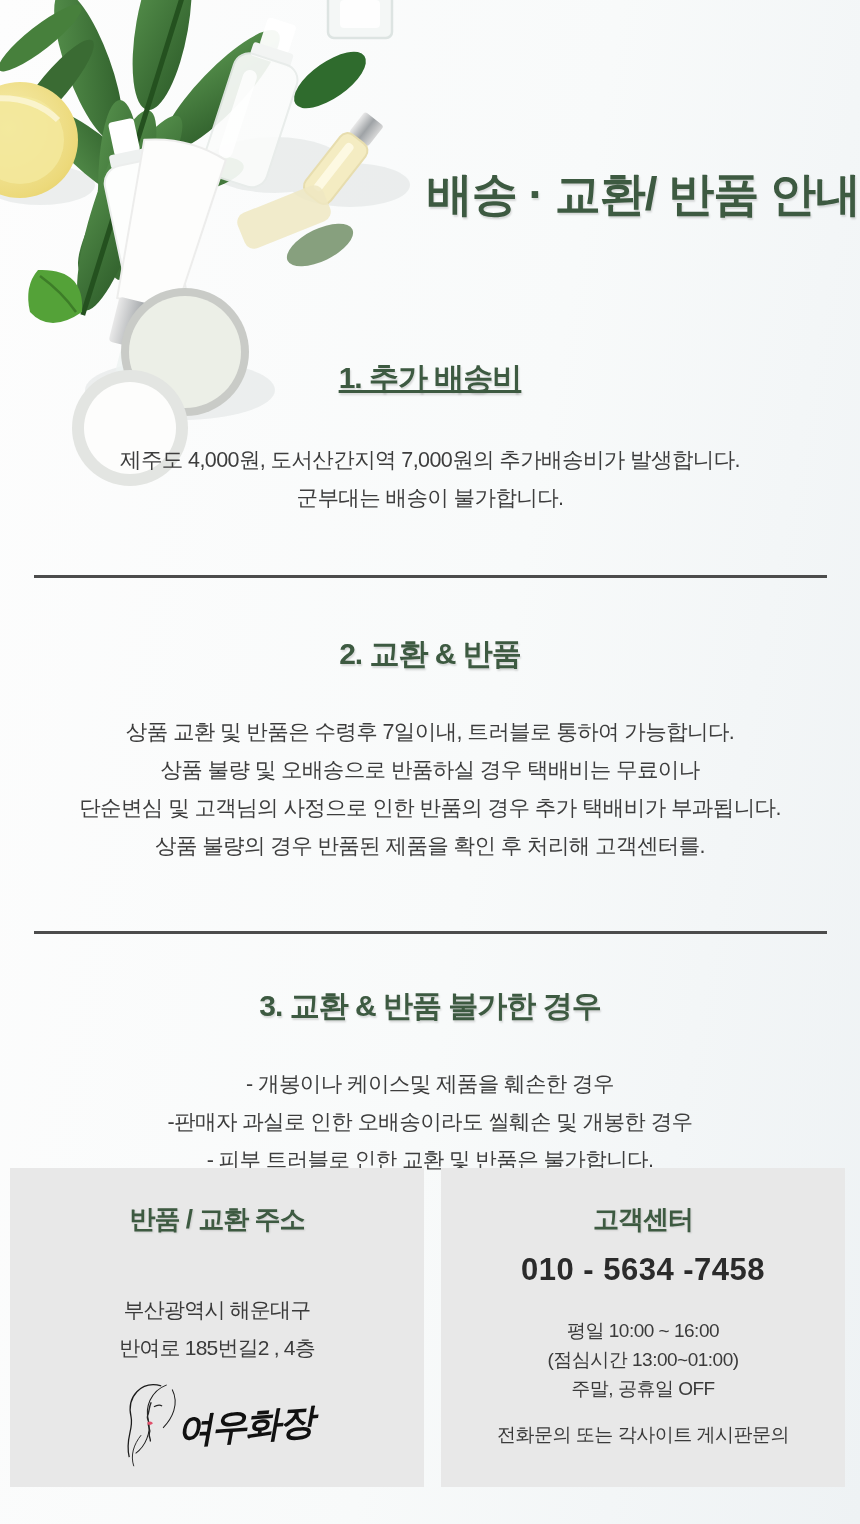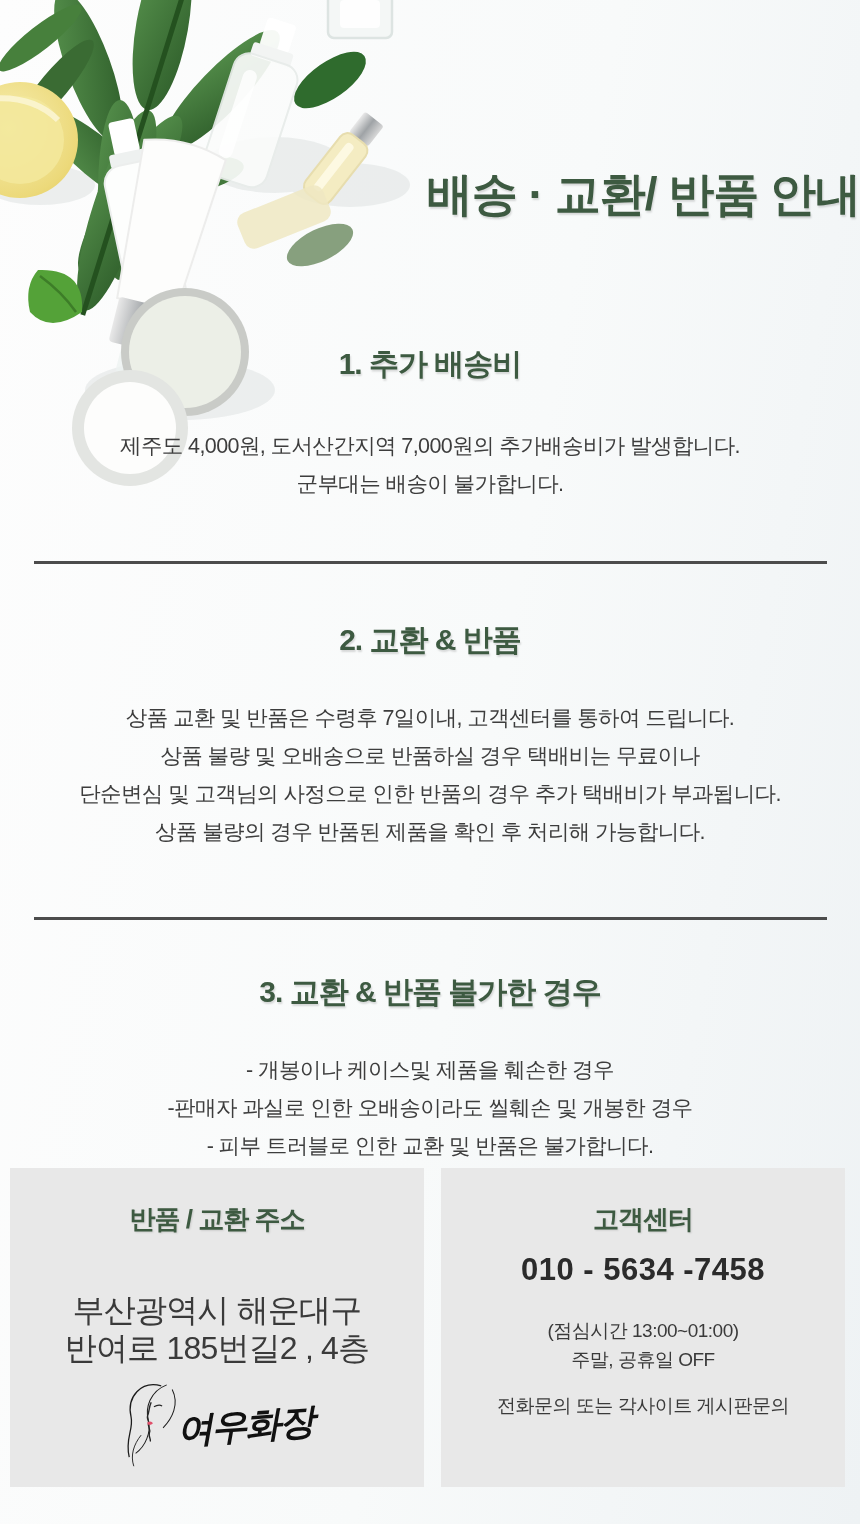--- a/index.html
+++ b/index.html
@@ -48,21 +48,21 @@
     color: #3d5a41;
     text-shadow: 1px 2px 2px rgba(0,0,0,0.14);
   }
   .section-body {
     margin-top: 38px;
     font-size: 21.5px;
     letter-spacing: -0.6px;
     color: #3d3d3d;
   }
   .section-body .line { line-height: 38px; }
-  #section-1 .section-heading { margin-top: 4px; }
+  #section-1 .section-heading { margin-top: 18px; text-decoration: underline; }
   #section-1 .section-body { margin-top: 42px; }
   #section-2 .section-heading { margin-top: 56px; }
   #section-3 .section-heading { margin-top: 52px; }
   .divider {
     border: 0;
     height: 3px;
     width: 793px;
     margin: 0 auto;
     background: #4c4c4c;
   }
@@ -88,21 +88,21 @@
   .box-heading {
     margin-top: 34px;
     font-size: 26px;
     font-weight: 800;
     letter-spacing: -1px;
     color: #3d5a41;
     text-shadow: 1px 1px 2px rgba(0,0,0,0.12);
   }
   .address {
     margin-top: 54px;
-    font-size: 32px;
+    font-size: 21px;
     letter-spacing: -0.8px;
     color: #3a3a3a;
   }
   .address .line { line-height: 38px; }
   .brand-logo {
     margin-top: 12px;
     display: flex;
     align-items: center;
     justify-content: center;
   }
@@ -251,24 +251,24 @@
       <div class="line">제주도 4,000원, 도서산간지역 7,000원의 추가배송비가 발생합니다.</div>
       <div class="line">군부대는 배송이 불가합니다.</div>
     </div>
   </section>
 
   <hr class="divider" id="divider-1">
 
   <section class="info-section" id="section-2">
     <h2 class="section-heading">2. 교환 &amp; 반품</h2>
     <div class="section-body">
-      <div class="line">상품 교환 및 반품은 수령후 7일이내, 고객센터를 통하여 드립니다.</div>
+      <div class="line">상품 교환 및 반품은 수령후 7일이내, 트러블로 통하여 가능합니다.</div>
       <div class="line">상품 불량 및 오배송으로 반품하실 경우 택배비는 무료이나</div>
       <div class="line">단순변심 및 고객님의 사정으로 인한 반품의 경우 추가 택배비가 부과됩니다.</div>
-      <div class="line">상품 불량의 경우 반품된 제품을 확인 후 처리해 가능합니다.</div>
+      <div class="line">상품 불량의 경우 반품된 제품을 확인 후 처리해 고객센터를.</div>
     </div>
   </section>
 
   <hr class="divider" id="divider-2">
 
   <section class="info-section" id="section-3">
     <h2 class="section-heading">3. 교환 &amp; 반품 불가한 경우</h2>
     <div class="section-body">
       <div class="line">- 개봉이나 케이스및 제품을 훼손한 경우</div>
       <div class="line">-판매자 과실로 인한 오배송이라도 씰훼손 및 개봉한 경우</div>
@@ -295,20 +295,21 @@
           <path d="M36 29 q 5 -3 9 -1" fill="none" stroke="#262626" stroke-width="1.2"></path>
         </svg>
         <span class="brand-logo-text">여우화장</span>
       </div>
     </div>
 
     <div class="info-box box-right">
       <h3 class="box-heading">고객센터</h3>
       <div class="phone-number">010 - 5634 -7458</div>
       <div class="hours">
+        <div class="line">평일 10:00 ~ 16:00</div>
         <div class="line">(점심시간 13:00~01:00)</div>
         <div class="line">주말, 공휴일 OFF</div>
       </div>
       <div class="contact-note">전화문의 또는 각사이트 게시판문의</div>
     </div>
 
   </div>
 </div>
 
 </body></html>

